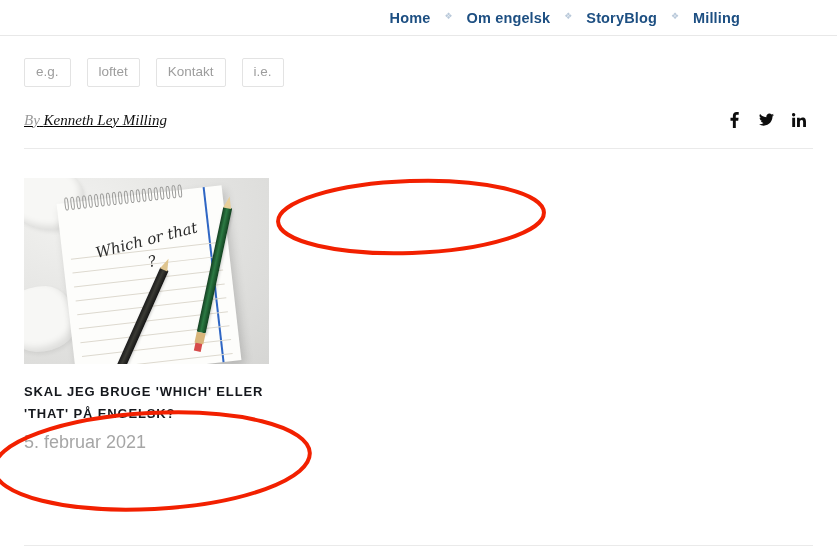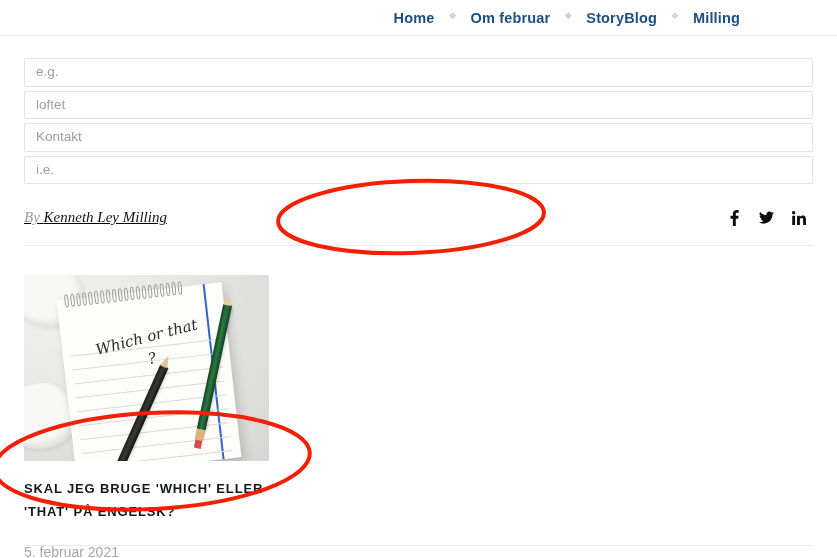--- a/index.html
+++ b/index.html
@@ -49,23 +49,22 @@
 
   
   .content {
     padding: 0 24px;
     position: relative;
   }
 
   
   .tag-row {
     display: flex;
-    gap: 4px;
+    gap: 16px;
     padding-top: 22px;
-    flex-direction: column;
   }
   .tag {
     border: 1px solid #e3e3e3;
     border-radius: 2px;
     color: #9d9d9d;
     font-size: 13.5px;
     padding: 6px 11px 7px 11px;
     line-height: 1;
     background: #fff;
     cursor: pointer;
@@ -137,22 +136,22 @@
   .card-title {
     margin-top: 17px;
     font-size: 13px;
     font-weight: bold;
     letter-spacing: 0.85px;
     line-height: 1.75;
     color: #15181d;
     cursor: pointer;
   }
   .card-date {
-    margin-top: 20px;
-    font-size: 14px;
+    margin-top: 6px;
+    font-size: 18px;
     color: #a6a6a6;
   }
 
   
   .photo-bg {
     position: absolute; inset: 0;
     background:
       radial-gradient(ellipse at 20% 20%, #f2f2f0 0%, #e2e2e0 55%, #d6d6d4 100%);
   }
   .crumple {
@@ -253,21 +252,21 @@
     background: #eaeaea;
   }
 </style>
 </head>
 <body>
 
 <div class="site-header">
   <nav class="nav">
     <a class="nav-link">Home</a>
     <span class="nav-sep">❖</span>
-    <a class="nav-link">Om februar</a>
+    <a class="nav-link">Om engelsk</a>
     <span class="nav-sep">❖</span>
     <a class="nav-link">StoryBlog</a>
     <span class="nav-sep">❖</span>
     <a class="nav-link">Milling</a>
   </nav>
 </div>
 
 <div class="content">
 
   <div class="tag-row">

